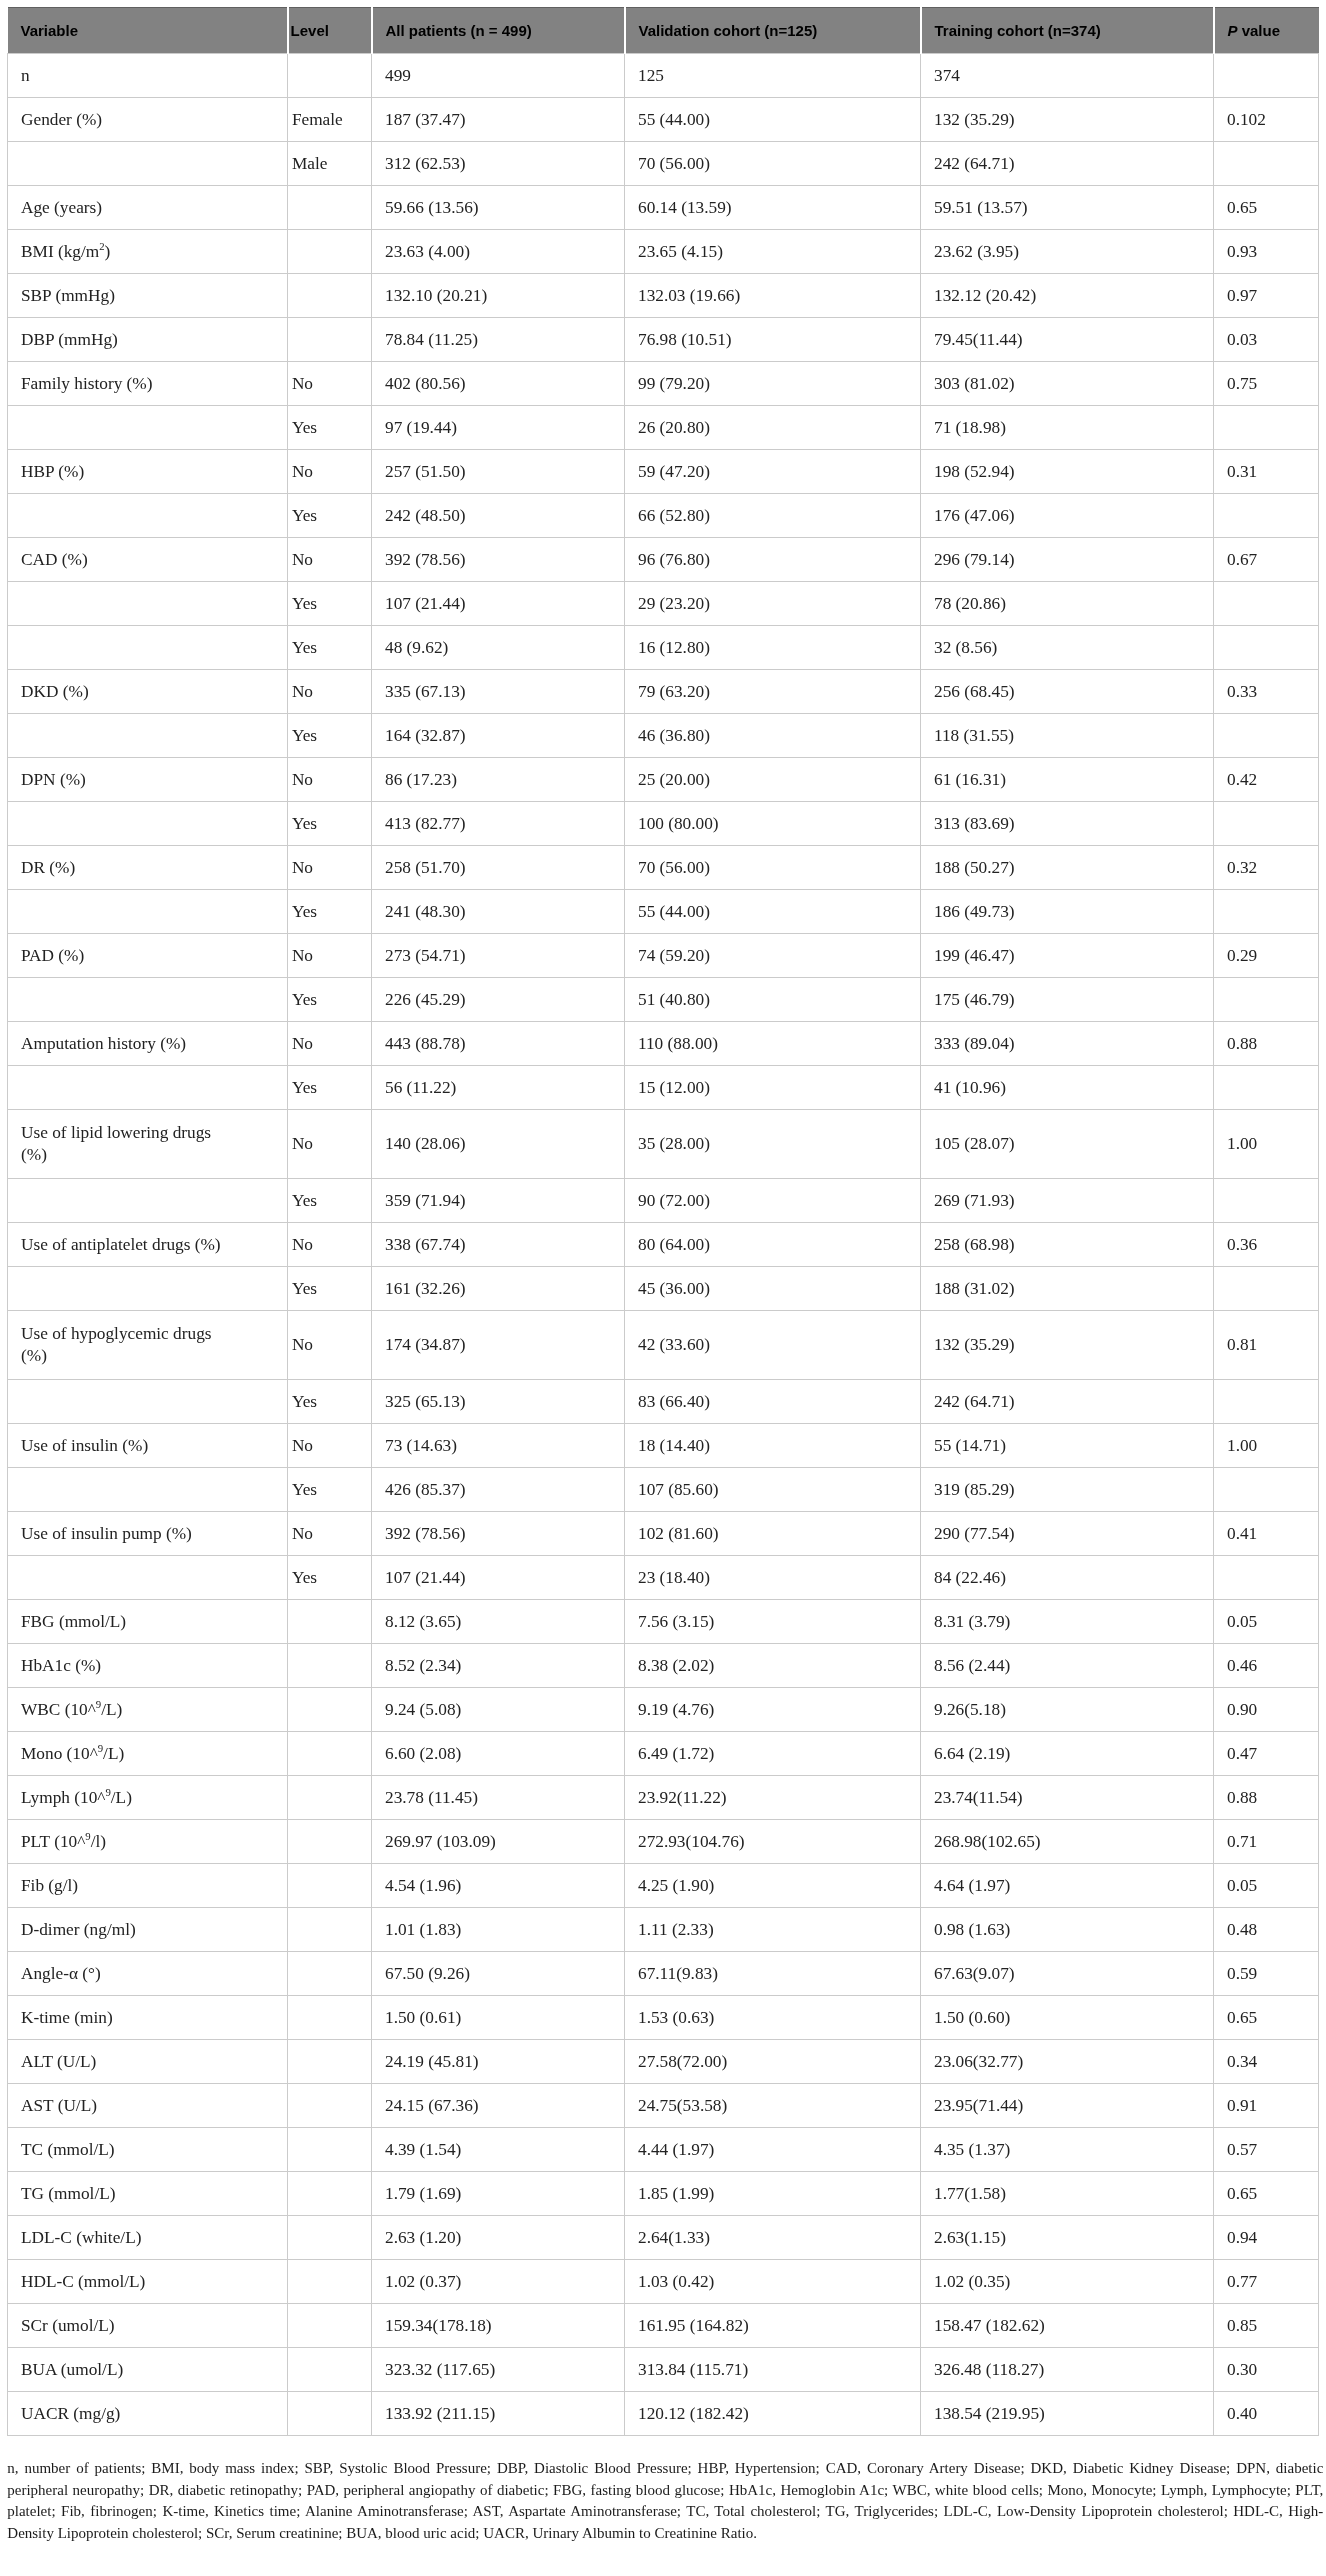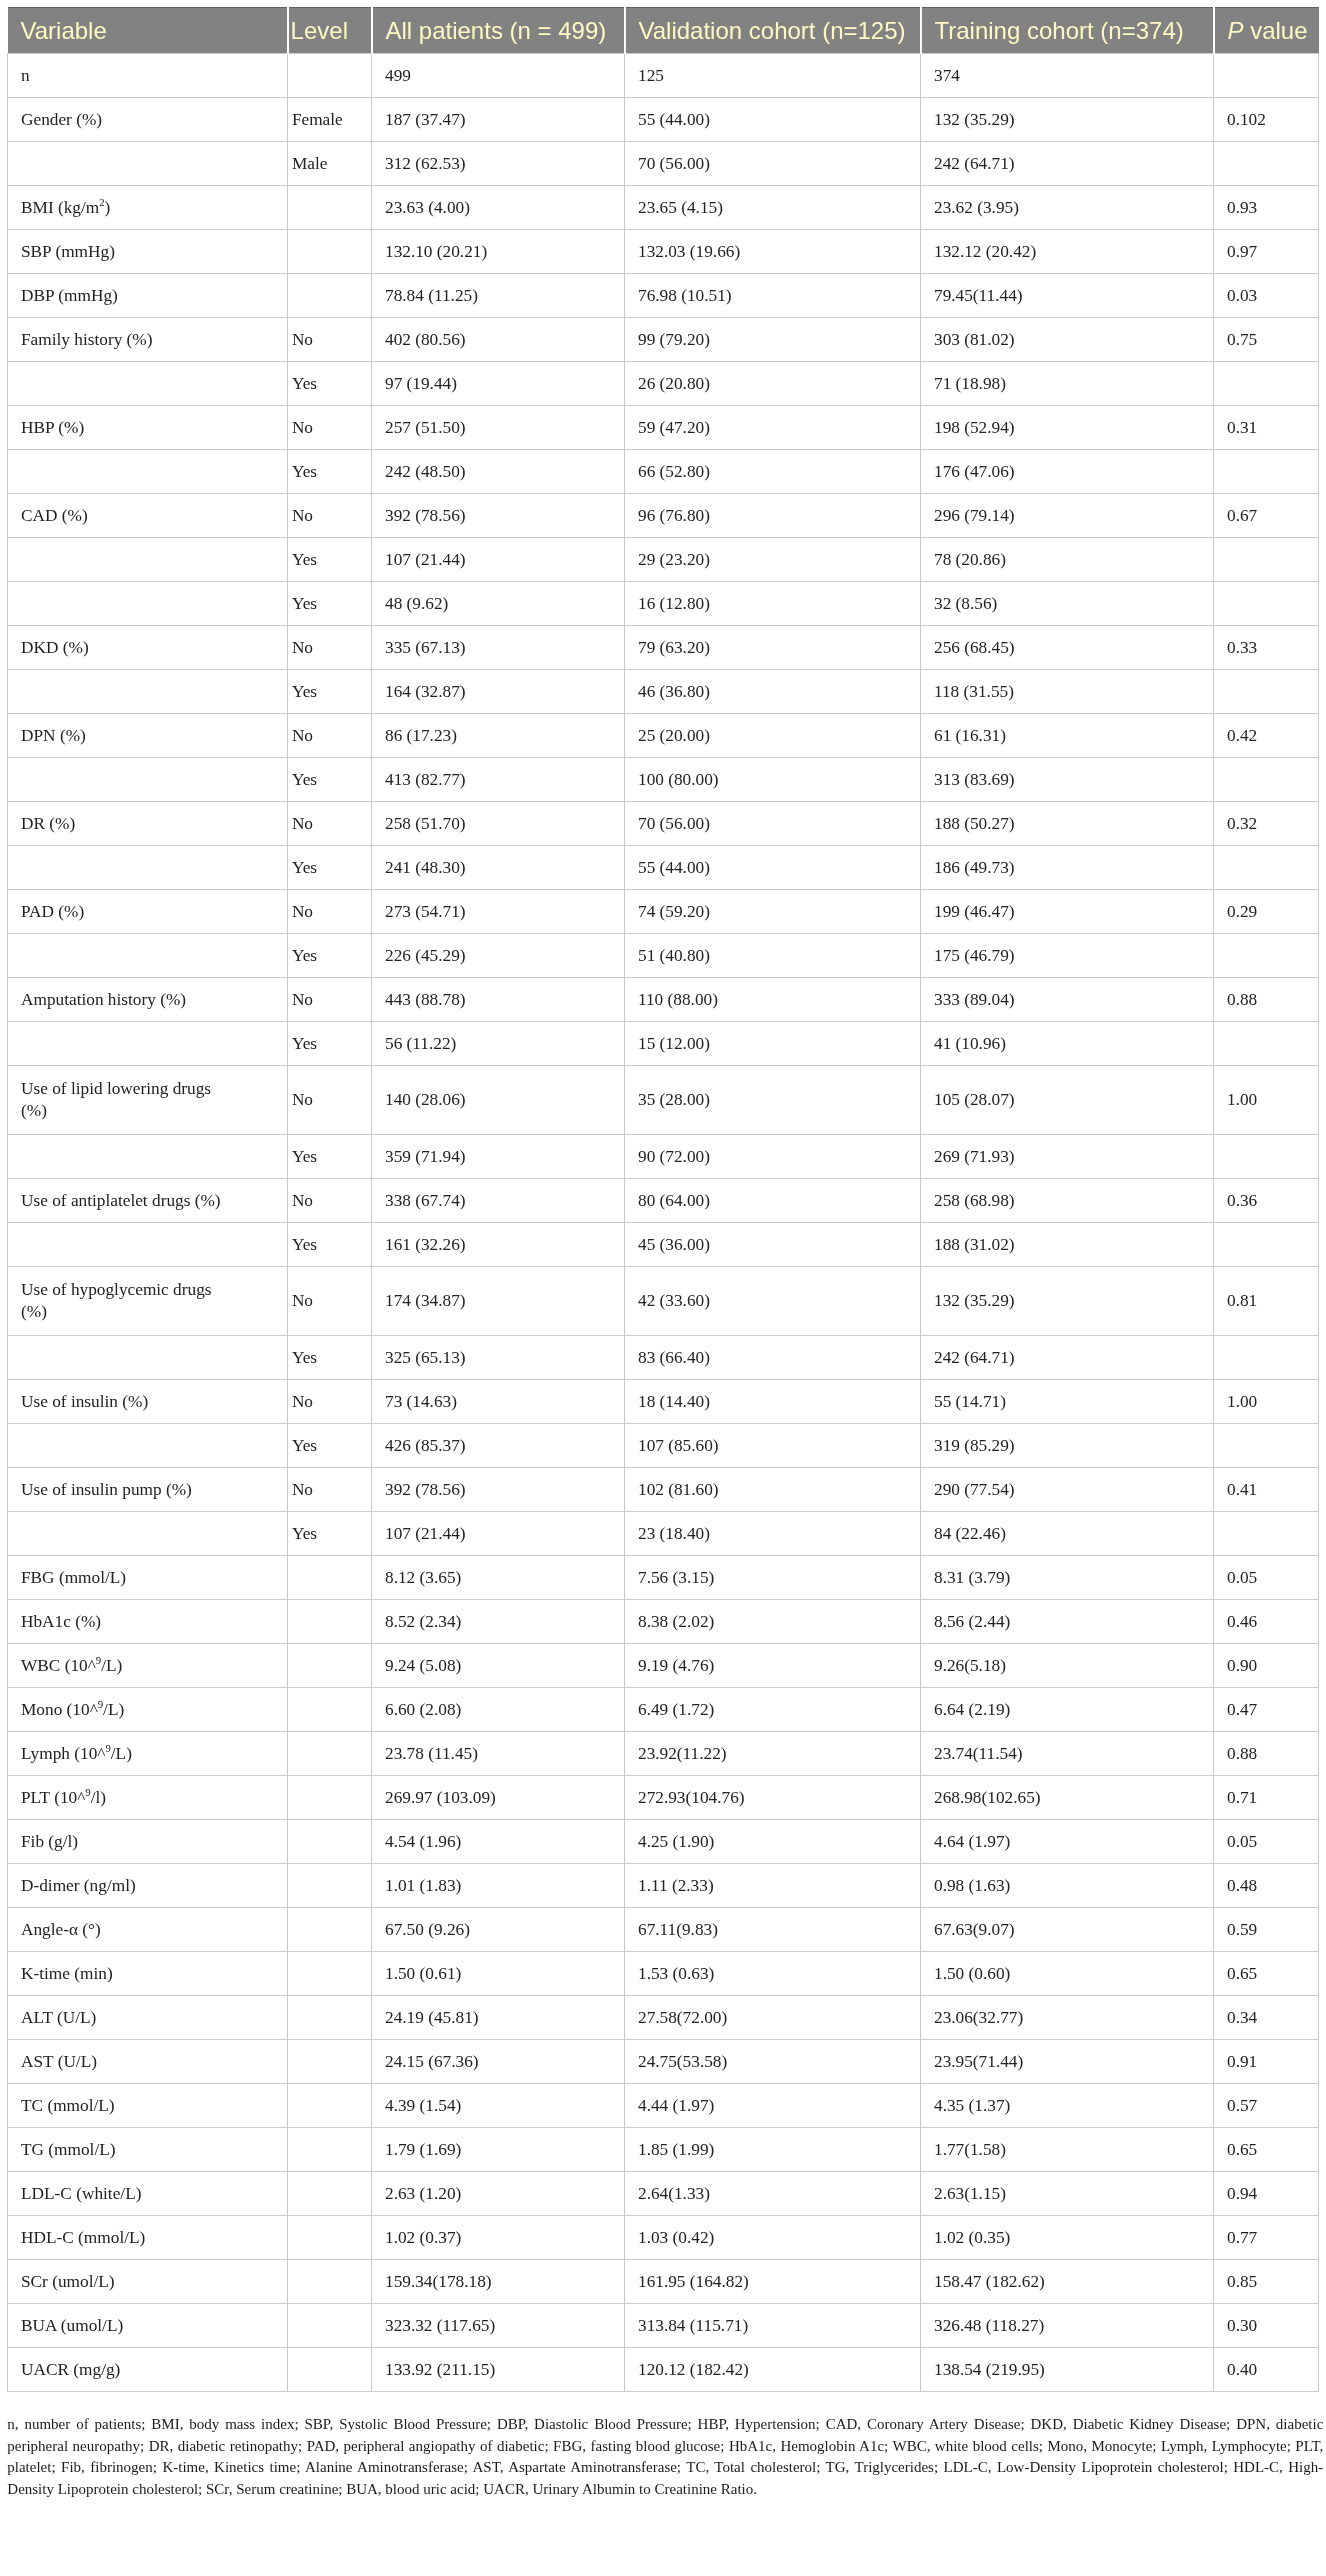--- a/index.html
+++ b/index.html
@@ -15,24 +15,24 @@
     width: 1327px;
     padding: 7.3px 9px 0 7.3px;
   }
   table.data-table {
     border-collapse: collapse;
     table-layout: fixed;
     width: 1310px;
   }
   thead th {
     background: #828282;
-    color: #fef9c3;
+    color: #000000;
     font-family: "Liberation Sans", sans-serif;
-    font-size: 24px;
-    font-weight: 400;
+    font-size: 15px;
+    font-weight: 700;
     text-align: left;
     vertical-align: middle;
     height: 45px;
     padding: 0 5.5px 0 12.7px;
     border-top: 1.8px solid #606060;
     border-left: 2.7px solid #ffffff;
     overflow: hidden;
     white-space: nowrap;
   }
   thead th:first-child { border-left: none; }
@@ -101,20 +101,28 @@
         </tr>
         <tr>
           <td class="col-variable"></td>
           <td class="col-level">Male</td>
           <td class="col-all">312 (62.53)</td>
           <td class="col-validation">70 (56.00)</td>
           <td class="col-training">242 (64.71)</td>
           <td class="col-p"></td>
         </tr>
         <tr>
+          <td class="col-variable">Age (years)</td>
+          <td class="col-level"></td>
+          <td class="col-all">59.66 (13.56)</td>
+          <td class="col-validation">60.14 (13.59)</td>
+          <td class="col-training">59.51 (13.57)</td>
+          <td class="col-p">0.65</td>
+        </tr>
+        <tr>
           <td class="col-variable">BMI (kg/m<sup>2</sup>)</td>
           <td class="col-level"></td>
           <td class="col-all">23.63 (4.00)</td>
           <td class="col-validation">23.65 (4.15)</td>
           <td class="col-training">23.62 (3.95)</td>
           <td class="col-p">0.93</td>
         </tr>
         <tr>
           <td class="col-variable">SBP (mmHg)</td>
           <td class="col-level"></td>

